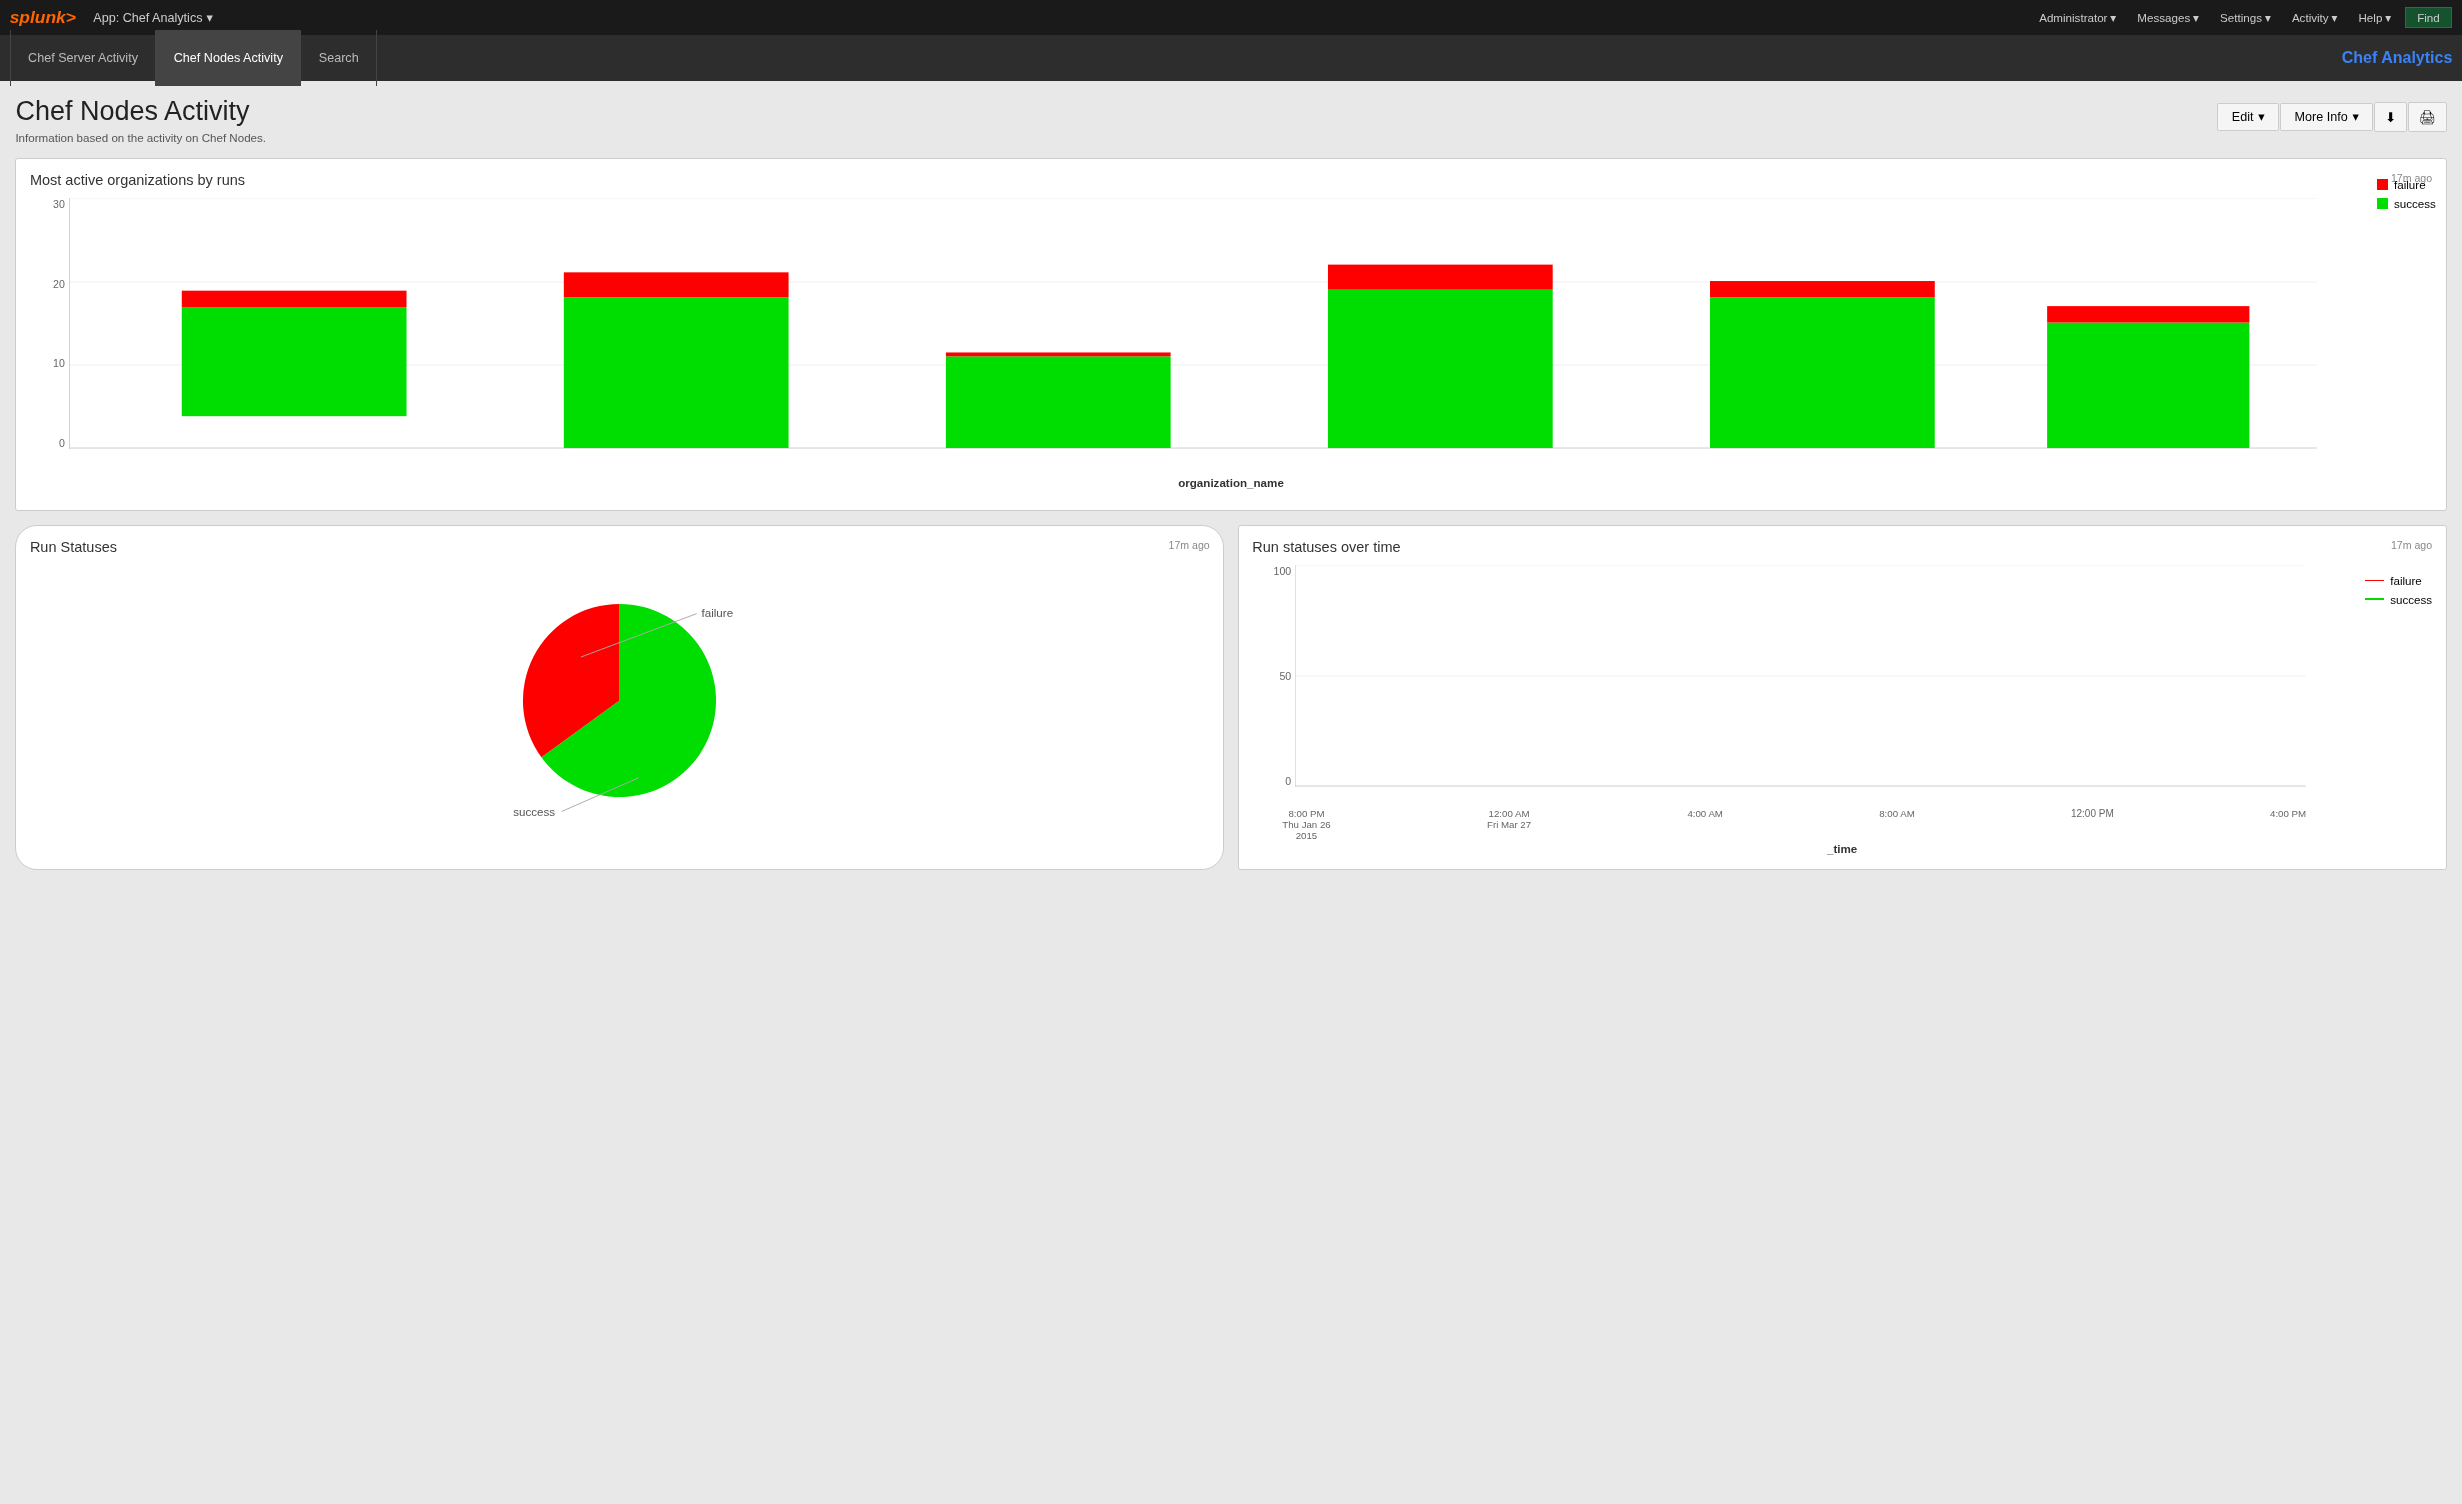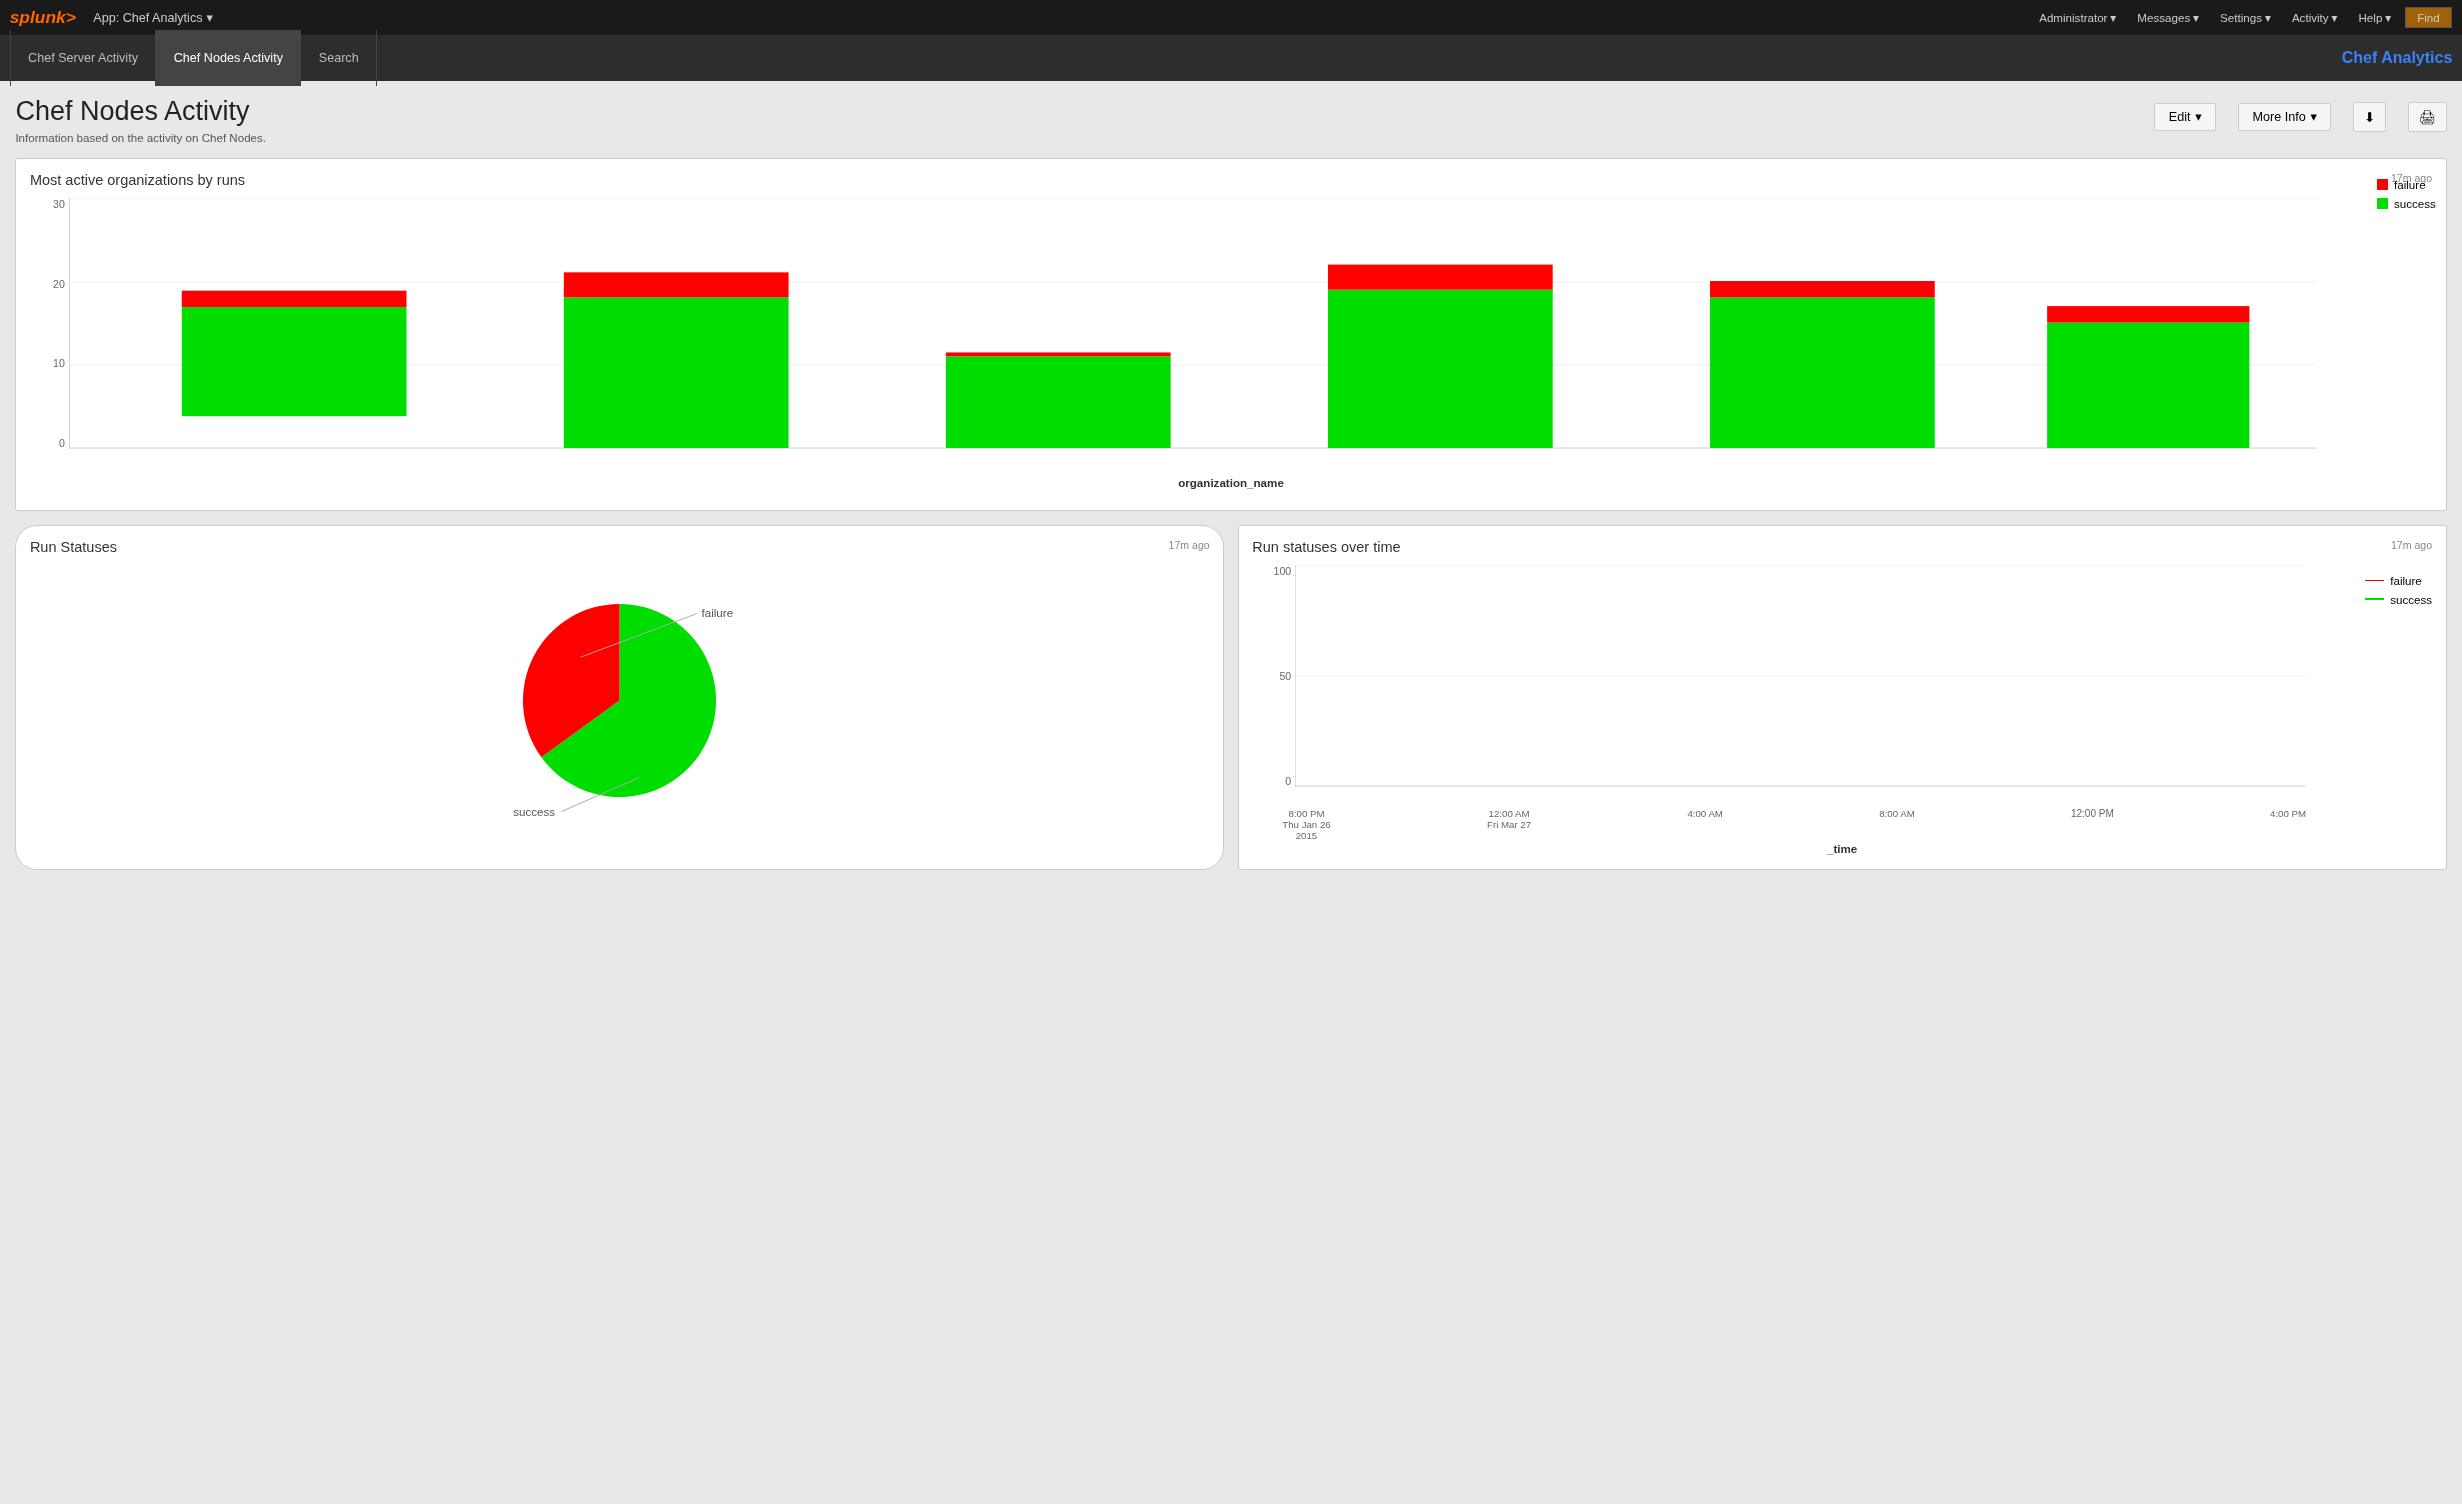--- a/index.html
+++ b/index.html
@@ -35,21 +35,21 @@
       font-size: 11.6px;
       background: none;
       border: none;
       cursor: pointer;
       display: flex;
       align-items: center;
       gap: 2.9px;
       padding: 3.9px 7.7px;
     }
     .find-btn {
-      background: #a16207;
+      background: #14532d;
       color: #ccc;
       border: 1px solid #555;
       padding: 2.9px 11.6px;
       font-size: 11.6px;
       cursor: pointer;
     }
 
     
     .sub-nav {
       background: #2d2d2d;
@@ -95,21 +95,21 @@
     .page-title-block h1 {
       font-size: 27px;
       font-weight: normal;
       color: #222;
     }
     .page-subtitle {
       color: #555;
       font-size: 11.6px;
       margin-top: 3.9px;
     }
-    .page-actions { display: flex; align-items: center; gap: 22px; margin-top: 5.8px; }
+    .page-actions { display: flex; align-items: center; gap: 1px; margin-top: 5.8px; }
     .action-btn {
       background: #f5f5f5;
       border: 1px solid #ccc;
       padding: 5.8px 13.5px;
       font-size: 12.6px;
       cursor: pointer;
       display: flex;
       align-items: center;
       gap: 4.8px;
       border-radius: 1.9px;

